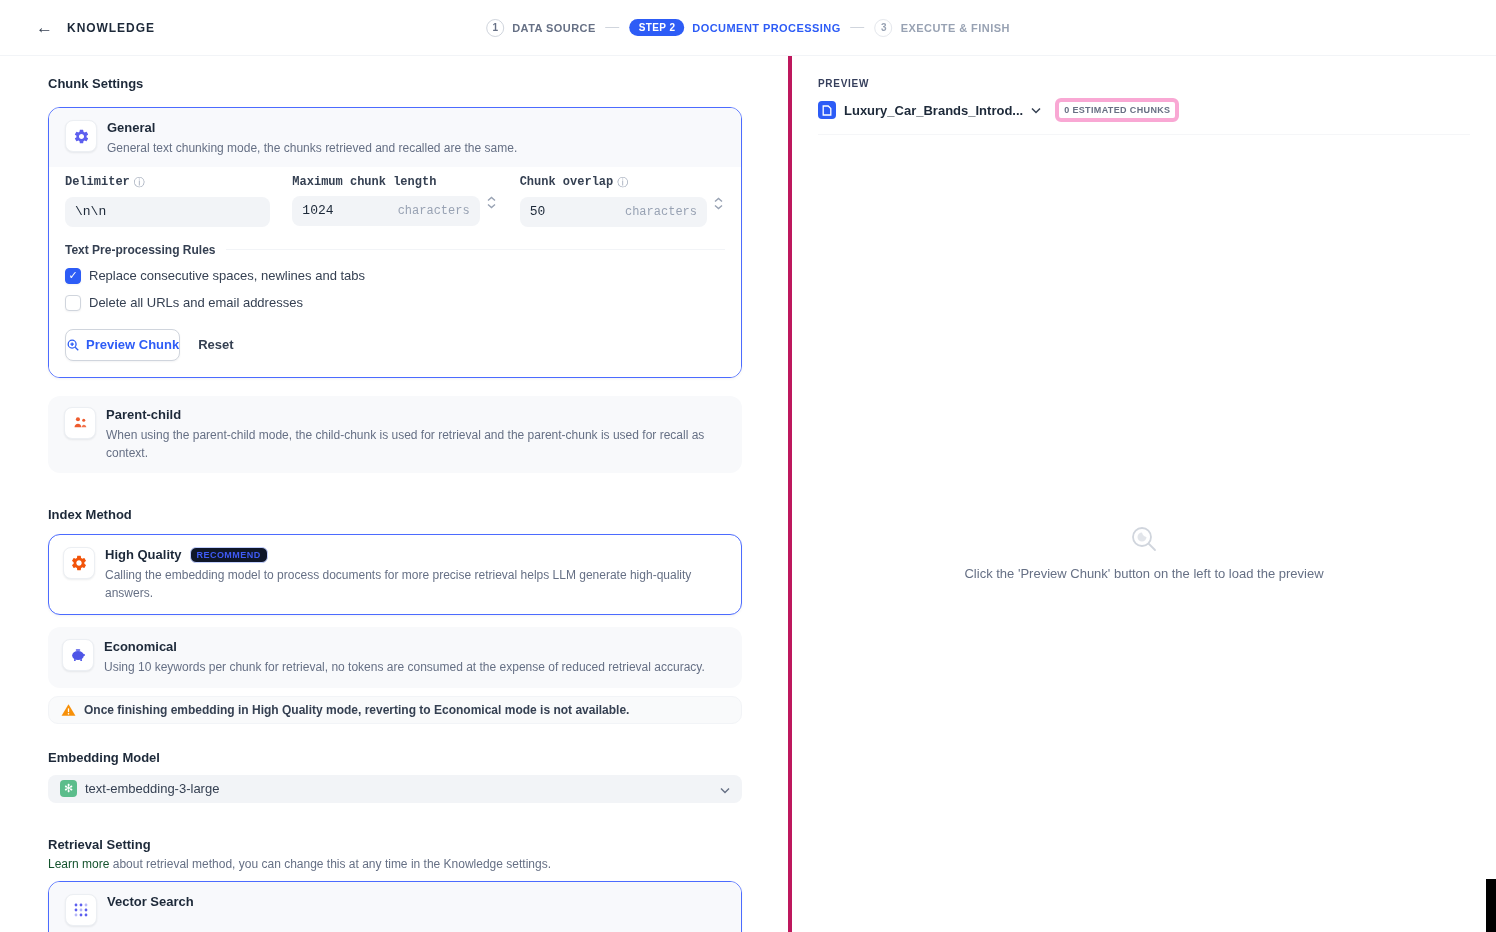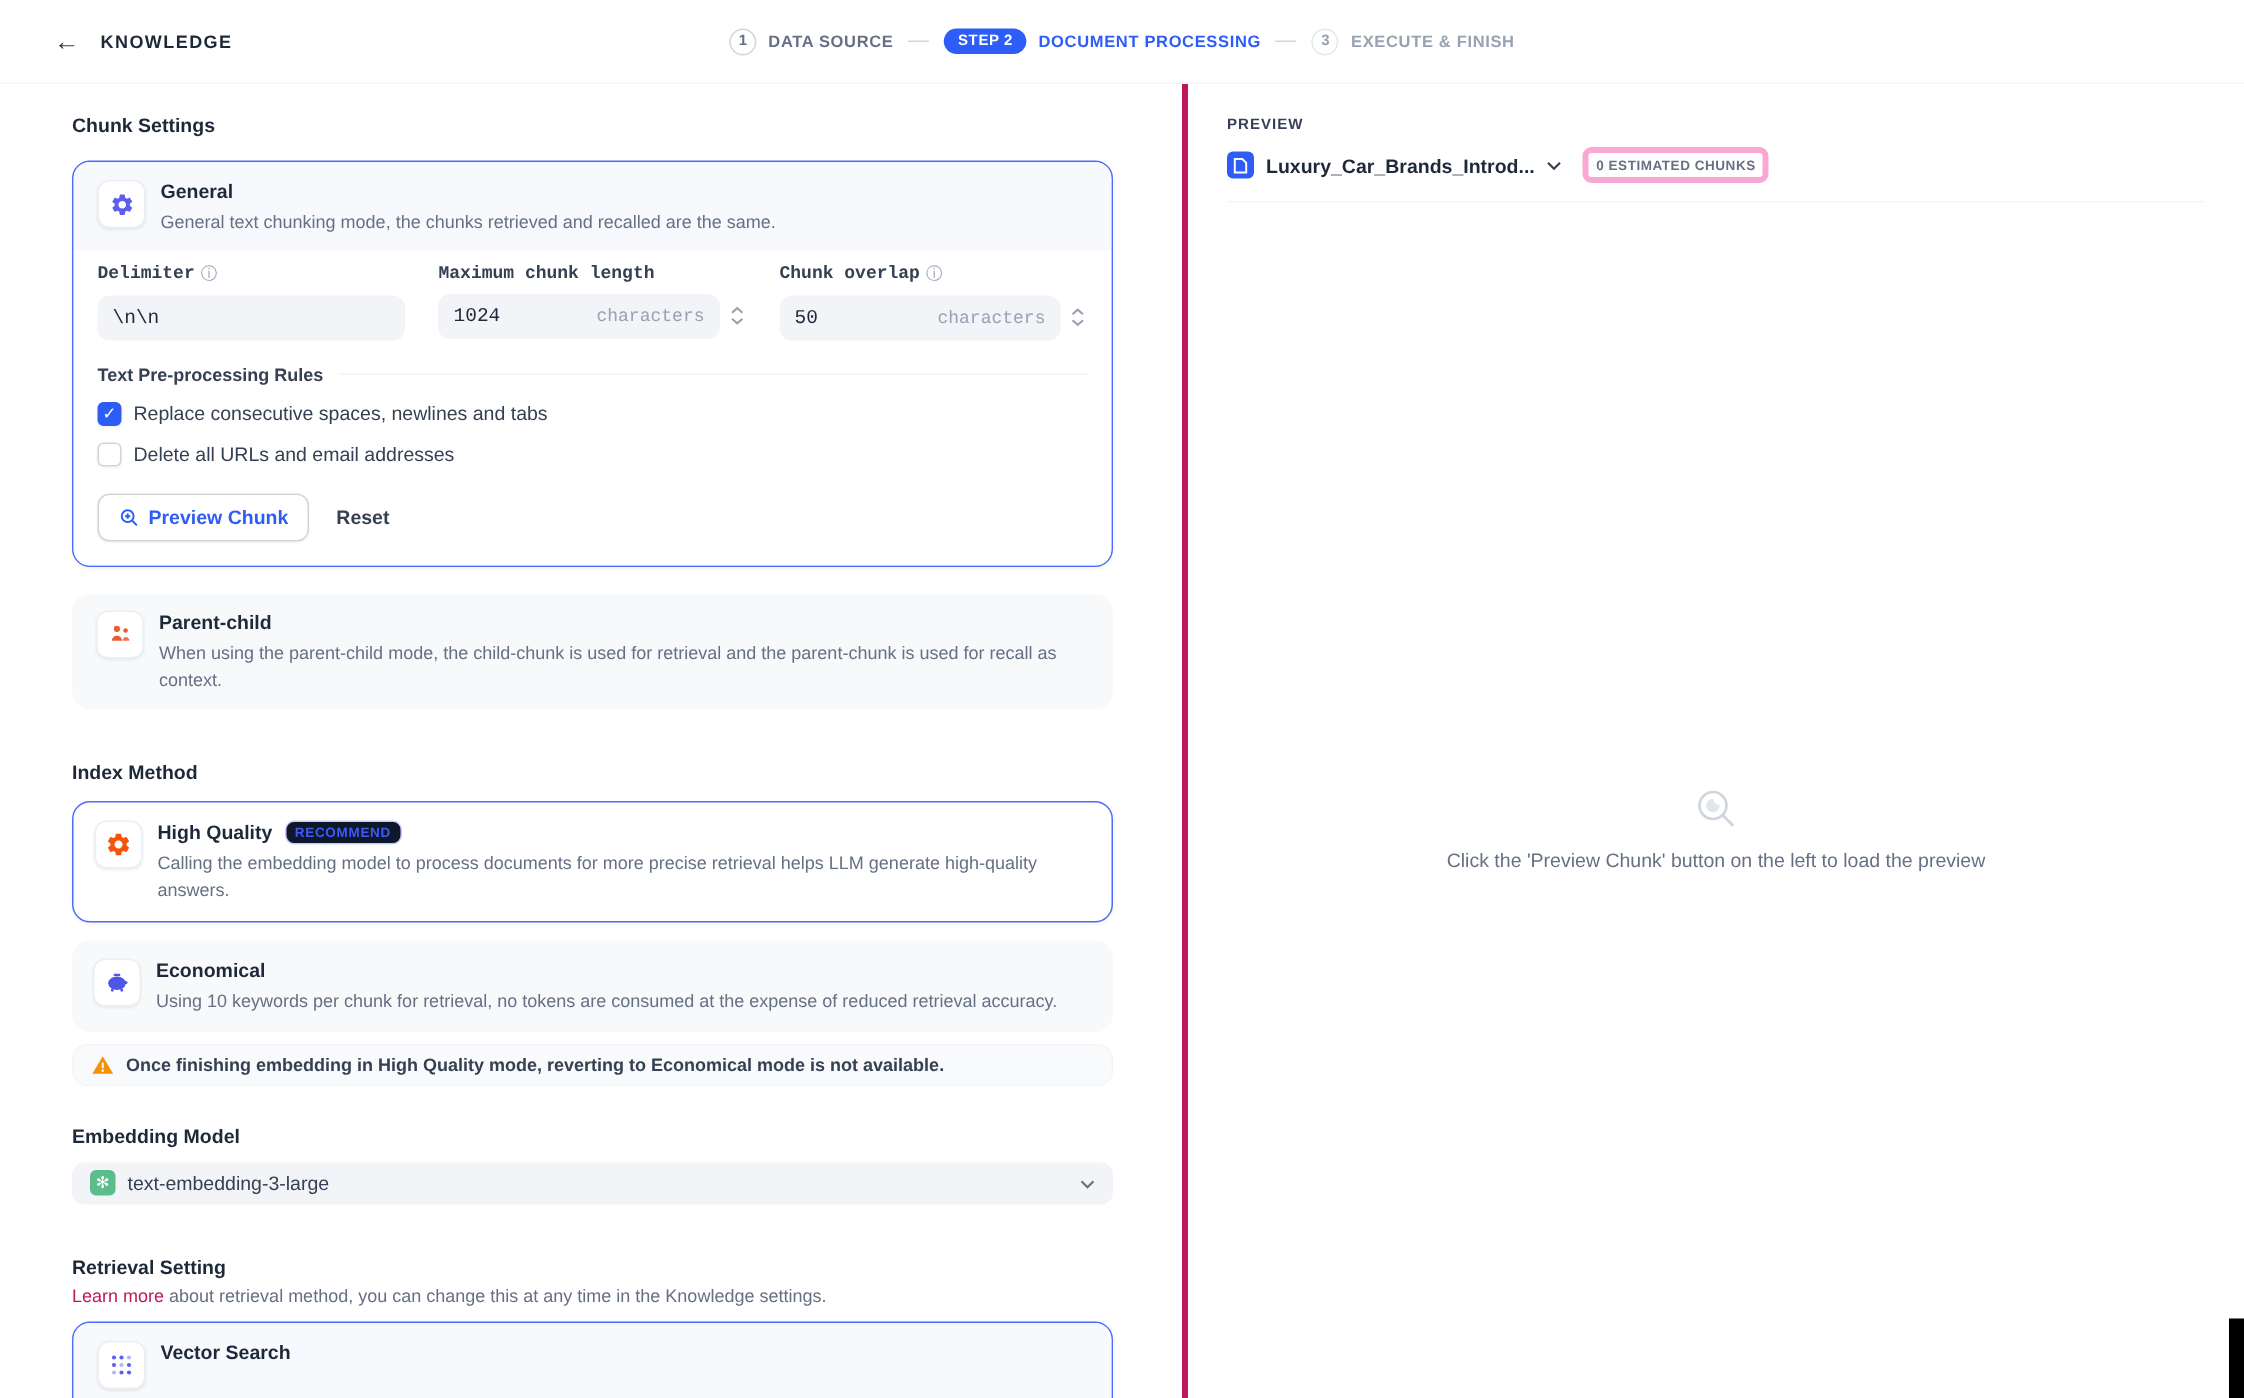--- a/index.html
+++ b/index.html
@@ -71,21 +71,21 @@
     font-size:9px; font-weight:bold; letter-spacing:.05em; color:#3f5bf6;
     border:1px solid #c3d0ff; border-radius:6px; padding:2px 6px; background:#0f172a;
   }
 
   
   .card-body { background:#fff; padding:8px 16px 16px 16px; }
   .fields-row { display:flex; gap:22px; }
   .field { flex:1;font-family:Liberation Mono, monospace; }
   .field-label { font-size:12px; font-weight:bold; color:#354052; margin-bottom:7px; display:flex; align-items:center; gap:4px; }
   .info-i { color:#98a2b3; font-size:11px; font-weight:normal; }
-  .field-control { display:flex; align-items:center; gap:6px; }
+  .field-control { display:flex; align-items:flex-start; gap:6px; }
   .text-input {
     flex:1; height:30px; background:#f2f4f7; border-radius:8px;
     display:flex; align-items:center; padding:0 10px; font-size:13px; color:#1d2939;
   }
   .unit { margin-left:auto; font-size:12px; color:#98a2b3; }
   .stepper-col { display:flex; flex-direction:column; gap:1px; width:12px; align-items:center; }
   .stepper-col svg { display:block; cursor:pointer; }
 
   .rules-title-row { display:flex; align-items:center; gap:10px; margin-top:16px; }
   .rules-line { flex:1; height:1px; background:#f2f4f7; }
@@ -93,21 +93,21 @@
   .checkbox {
     width:16px; height:16px; border-radius:4px; background:#fff;
     border:1px solid #d0d5dd; box-shadow:0 1px 2px rgba(16,24,40,.05);
     display:flex; align-items:center; justify-content:center; flex-shrink:0;
   }
   .checkbox.checked { background:#2d5cf6; border-color:#2d5cf6; color:#fff; font-size:11px; }
   .check-label { font-size:13px; color:#354052; }
 
   .btn-row { display:flex; align-items:center; gap:18px; margin-top:18px; }
   .btn-secondary {
-    height:32px; display:inline-flex; align-items:center; gap:6px; padding:0 13px;
+    height:32px; display:inline-flex; align-items:center; gap:6px; padding:0 0;
     border:1px solid #d0d5dd; border-radius:8px; background:#fff;
     box-shadow:0 1px 2px rgba(16,24,40,.05); cursor:pointer;
     font-size:13px; font-weight:bold; color:#2d5cf6;
   }
   .btn-text { font-size:13px; font-weight:bold; color:#354052; cursor:pointer; }
 
   
   .index-cards { display:flex; gap:12px; }
   .index-card { flex:1; display:flex; gap:10px; align-items:flex-start; padding:12px 14px; border-radius:12px; cursor:pointer; }
   .index-card.selected { border:1.5px solid #4c6bff; background:#fff; box-shadow:0 1px 3px rgba(16,24,40,.05); }
@@ -125,21 +125,21 @@
     display:flex; align-items:center; gap:8px; padding:0 12px; cursor:pointer;
   }
   .model-name { font-size:13px; color:#354052;text-align:right; }
   .green-tile {
     width:17px; height:17px; border-radius:4px; background:#5bbd8b;
     display:flex; align-items:center; justify-content:center; color:#fff; font-size:11px;
   }
   .chev { margin-left:auto; color:#667085; }
 
   .sub-note { font-size:12px; color:#667085; margin-top:5px; }
-  .link { color:#be185d; cursor:pointer; }
+  .link { color:#14532d; cursor:pointer; }
 
   
   .vs-body { background:#fff; padding:10px 16px 16px 16px; }
   .toggle-row { display:flex; align-items:center; gap:8px; }
   .toggle {
     width:28px; height:16px; border-radius:9px; background:#e4e7ec; position:relative;
     cursor:pointer; flex-shrink:0;
   }
   .toggle .knob {
     position:absolute; width:12px; height:12px; border-radius:50%; background:#fff;

